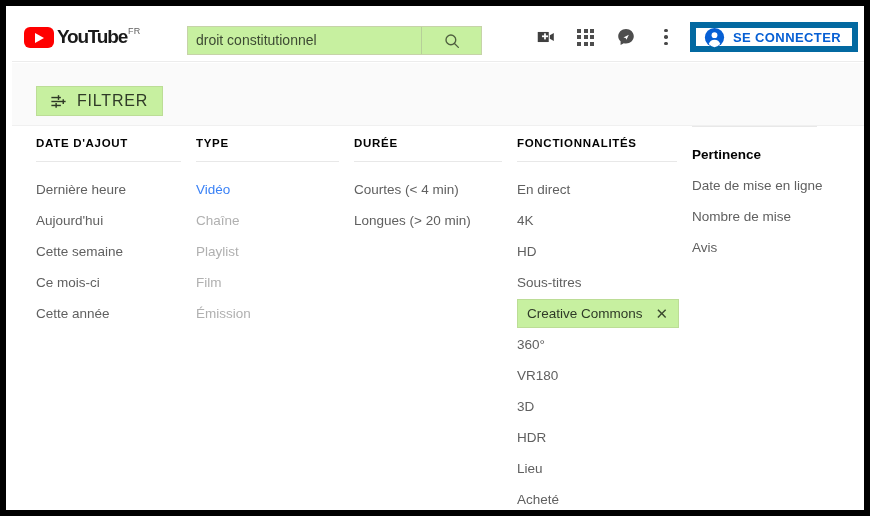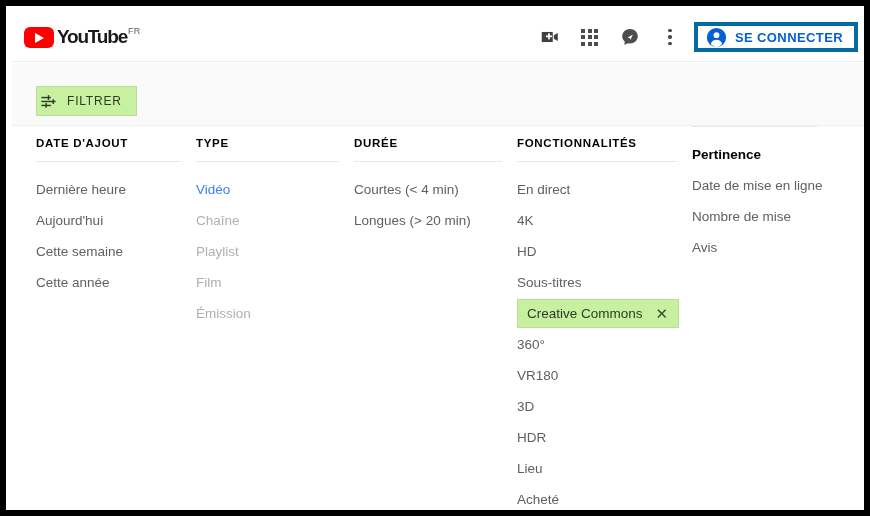--- a/index.html
+++ b/index.html
@@ -157,21 +157,21 @@
   }
   .grid9 i {
     display: block;
     width: 4px; height: 4px;
     background: #4d4d4d;
   }
   .signin {
     display: flex;
     align-items: center;
     gap: 8px;
-    border: 4px solid #0369a1;
+    border: 6px solid #0369a1;
     color: #065fd4;
     height: 30px;
     padding: 0 11px 0 8px;
     margin-left: 4px;
     margin-right: 12px;
     background: #ffffff;
     font-size: 13px;
     font-weight: bold;
     letter-spacing: 0.4px;
     box-sizing: border-box;
@@ -189,25 +189,25 @@
   }
 
   .filter-btn {
     position: absolute;
     left: 24px;
     top: 23px;
     height: 30px;
     display: inline-flex;
     align-items: center;
     gap: 9px;
-    padding: 0 14px 0 2px;
+    padding: 0 14px 0 12px;
     background: #c7f0a0;
     border: 1px solid #bcdd96;
     color: #2f3a27;
-    font-size: 12px;
+    font-size: 16px;
     letter-spacing: 0.8px;
     box-sizing: border-box;
     cursor: pointer;
     text-align: center;
   }
 
   .panel {
     position: absolute;
     left: 0;
     top: 62px;
@@ -281,20 +281,29 @@
 <div class="viewport">
 
   <div class="masthead">
 
     <div class="logo-wrap">
       <span class="logo-play"></span>
       <span class="logo-word">YouTube</span>
       <span class="logo-cc">FR</span>
     </div>
 
+    <div class="search-wrap">
+      <input class="search-input" type="text" value="droit constitutionnel" placeholder="Rechercher" style="">
+      <div class="search-btn">
+        <svg width="18" height="18" viewBox="0 0 24 24">
+          <circle cx="10.5" cy="10.5" r="6.5" fill="none" stroke="#4f5f3f" stroke-width="1.8"></circle>
+          <line x1="15.3" y1="15.3" x2="20.5" y2="20.5" stroke="#4f5f3f" stroke-width="1.8" stroke-linecap="round"></line>
+        </svg>
+      </div>
+    </div>
 
     <div class="hdr-icons">
 
       <div class="hicon">
         <svg width="22" height="22" viewBox="0 0 24 24">
           <path d="M3 6.5h12v11H3z" fill="#3f3f3f"></path>
           <path d="M16.2 10.2l4.3-2.6v8.8l-4.3-2.6z" fill="#3f3f3f"></path>
           <rect x="7.6" y="10.3" width="6.6" height="1.9" fill="#ffffff"></rect>
           <rect x="9.95" y="8.0" width="1.9" height="6.6" fill="#ffffff"></rect>
         </svg>
@@ -356,20 +365,21 @@
     </div>
 
     <div class="panel">
       <div class="columns" id="columns">
             <div class="col" style="width: 160px;">
               <div class="col-title">DATE D'AJOUT</div>
               <div class="col-rule" style="width: 145px;"></div>
               <div class="opt">Dernière heure</div>
               <div class="opt">Aujourd'hui</div>
               <div class="opt">Cette semaine</div>
+              <div class="opt">Ce mois-ci</div>
               <div class="opt">Cette année</div>
             </div>
             <div class="col" style="width: 158px;">
               <div class="col-title">TYPE</div>
               <div class="col-rule" style="width: 143px;"></div>
               <div class="opt strong">Vidéo</div>
               <div class="opt disabled">Chaîne</div>
               <div class="opt disabled">Playlist</div>
               <div class="opt disabled">Film</div>
               <div class="opt disabled">Émission</div>

